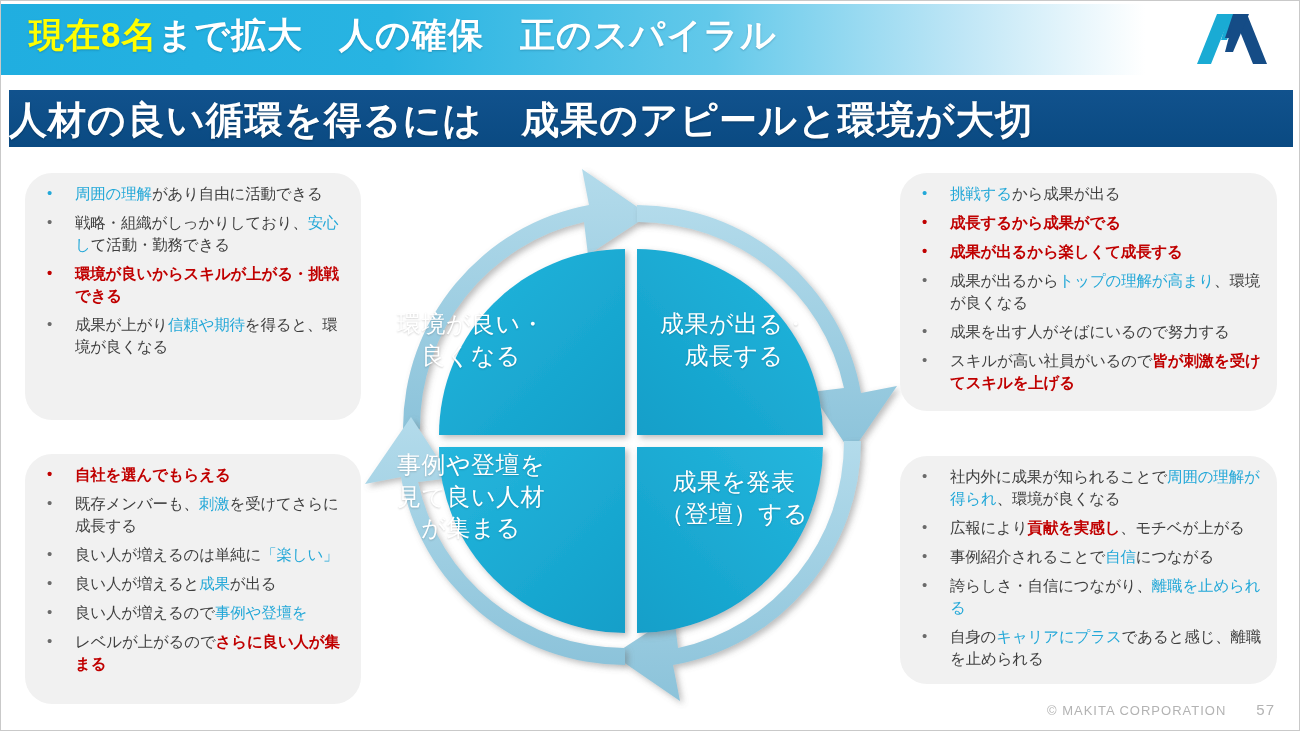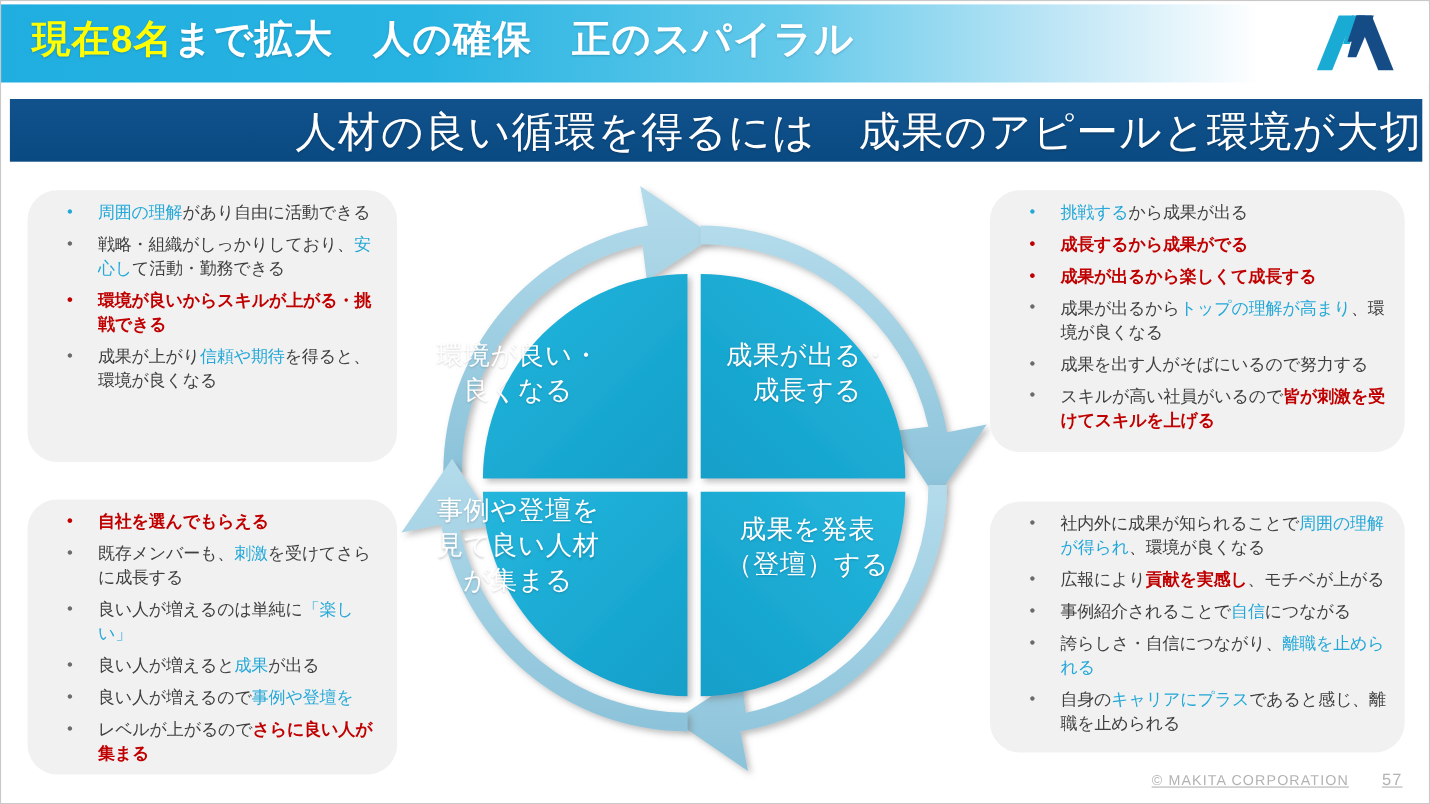--- a/index.html
+++ b/index.html
@@ -35,31 +35,31 @@
   
   #logo { position:absolute; left:1196px; top:11px; width:72px; height:52px; }
 
   
   #title-bar {
     position:absolute; left:8px; top:89px; width:1284px; height:57px;
     background:#0d4f8b;
     background:linear-gradient(to bottom,#11528d 0%,#0a4a82 100%);
   }
   #title-bar-text {
-    position:absolute; width:100%; text-align:right; top:5px;
-    font-size:38px; font-weight:normal; color:#ffffff; letter-spacing:1px;
+    position:absolute; width:100%; text-align:left; top:5px;
+    font-size:38px; font-weight:bold; color:#ffffff; letter-spacing:1px;
     white-space:nowrap;
     text-shadow:0 1px 2px rgba(0,0,0,.25);
   }
 
   
   .panel {
     position:absolute;
     background:#f1f1f1;
-    padding:10px 12px 10px 20px;
+    padding:10px 12px 10px 6px;
     border-radius:27px;
   }
   #panel-tl { left:24px;  top:172px; width:336px; height:247px; }
   #panel-bl { left:24px;  top:453px; width:336px; height:250px; }
   #panel-tr { left:899px; top:172px; width:377px; height:238px; }
   #panel-br { left:899px; top:455px; width:377px; height:228px; }
 
   .panel ul { list-style:none; }
   .panel li {
     position:relative;
@@ -103,21 +103,20 @@
   #lbl-result { left:282px; top:147px; }
   #lbl-talent { left:19px;  top:288px; }
   #lbl-present{ left:282px; top:305px; }
 
   
   #footer {
     position:absolute; right:24px; bottom:12px;
     font-size:13px; color:#b3b3b3;
     letter-spacing:1px;
     white-space:nowrap;
-    text-decoration:underline;
   }
   #footer .pageno { margin-left:30px; font-size:15px; color:#b3b3b3; }
 </style>
 </head>
 <body>
 
 <div id="slide">
 
   <div id="header-band">
     <div id="header-title">

